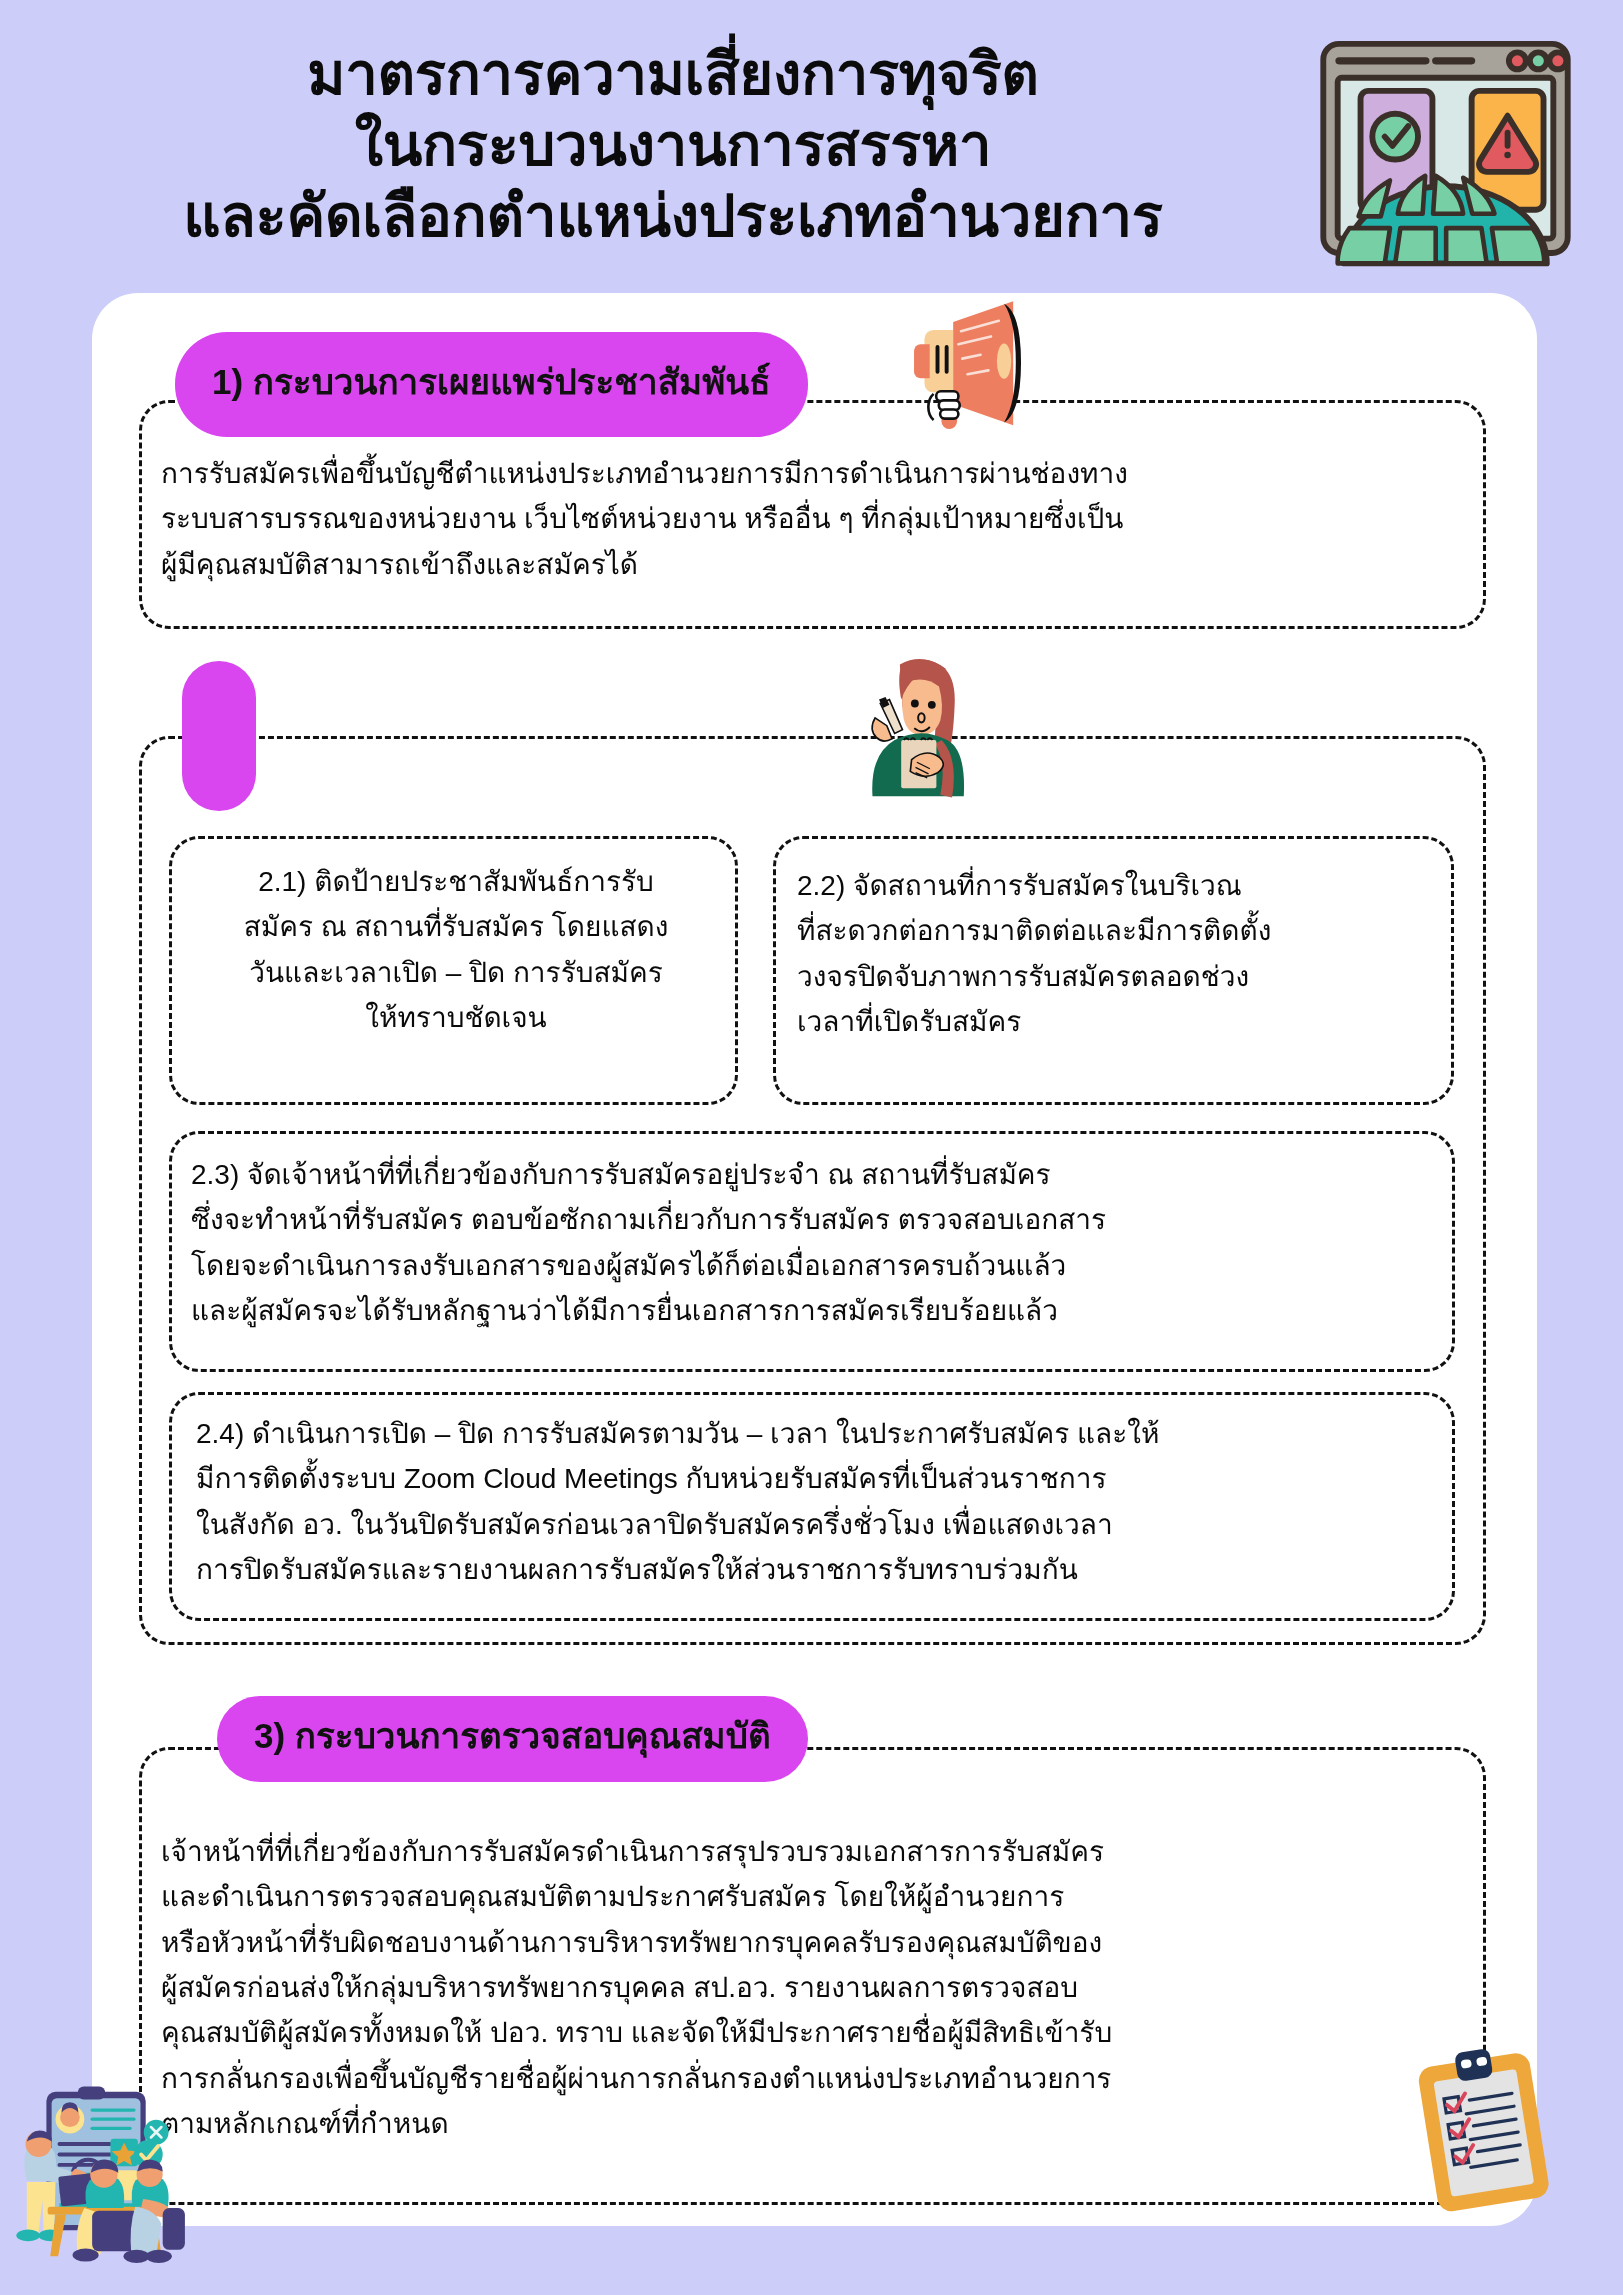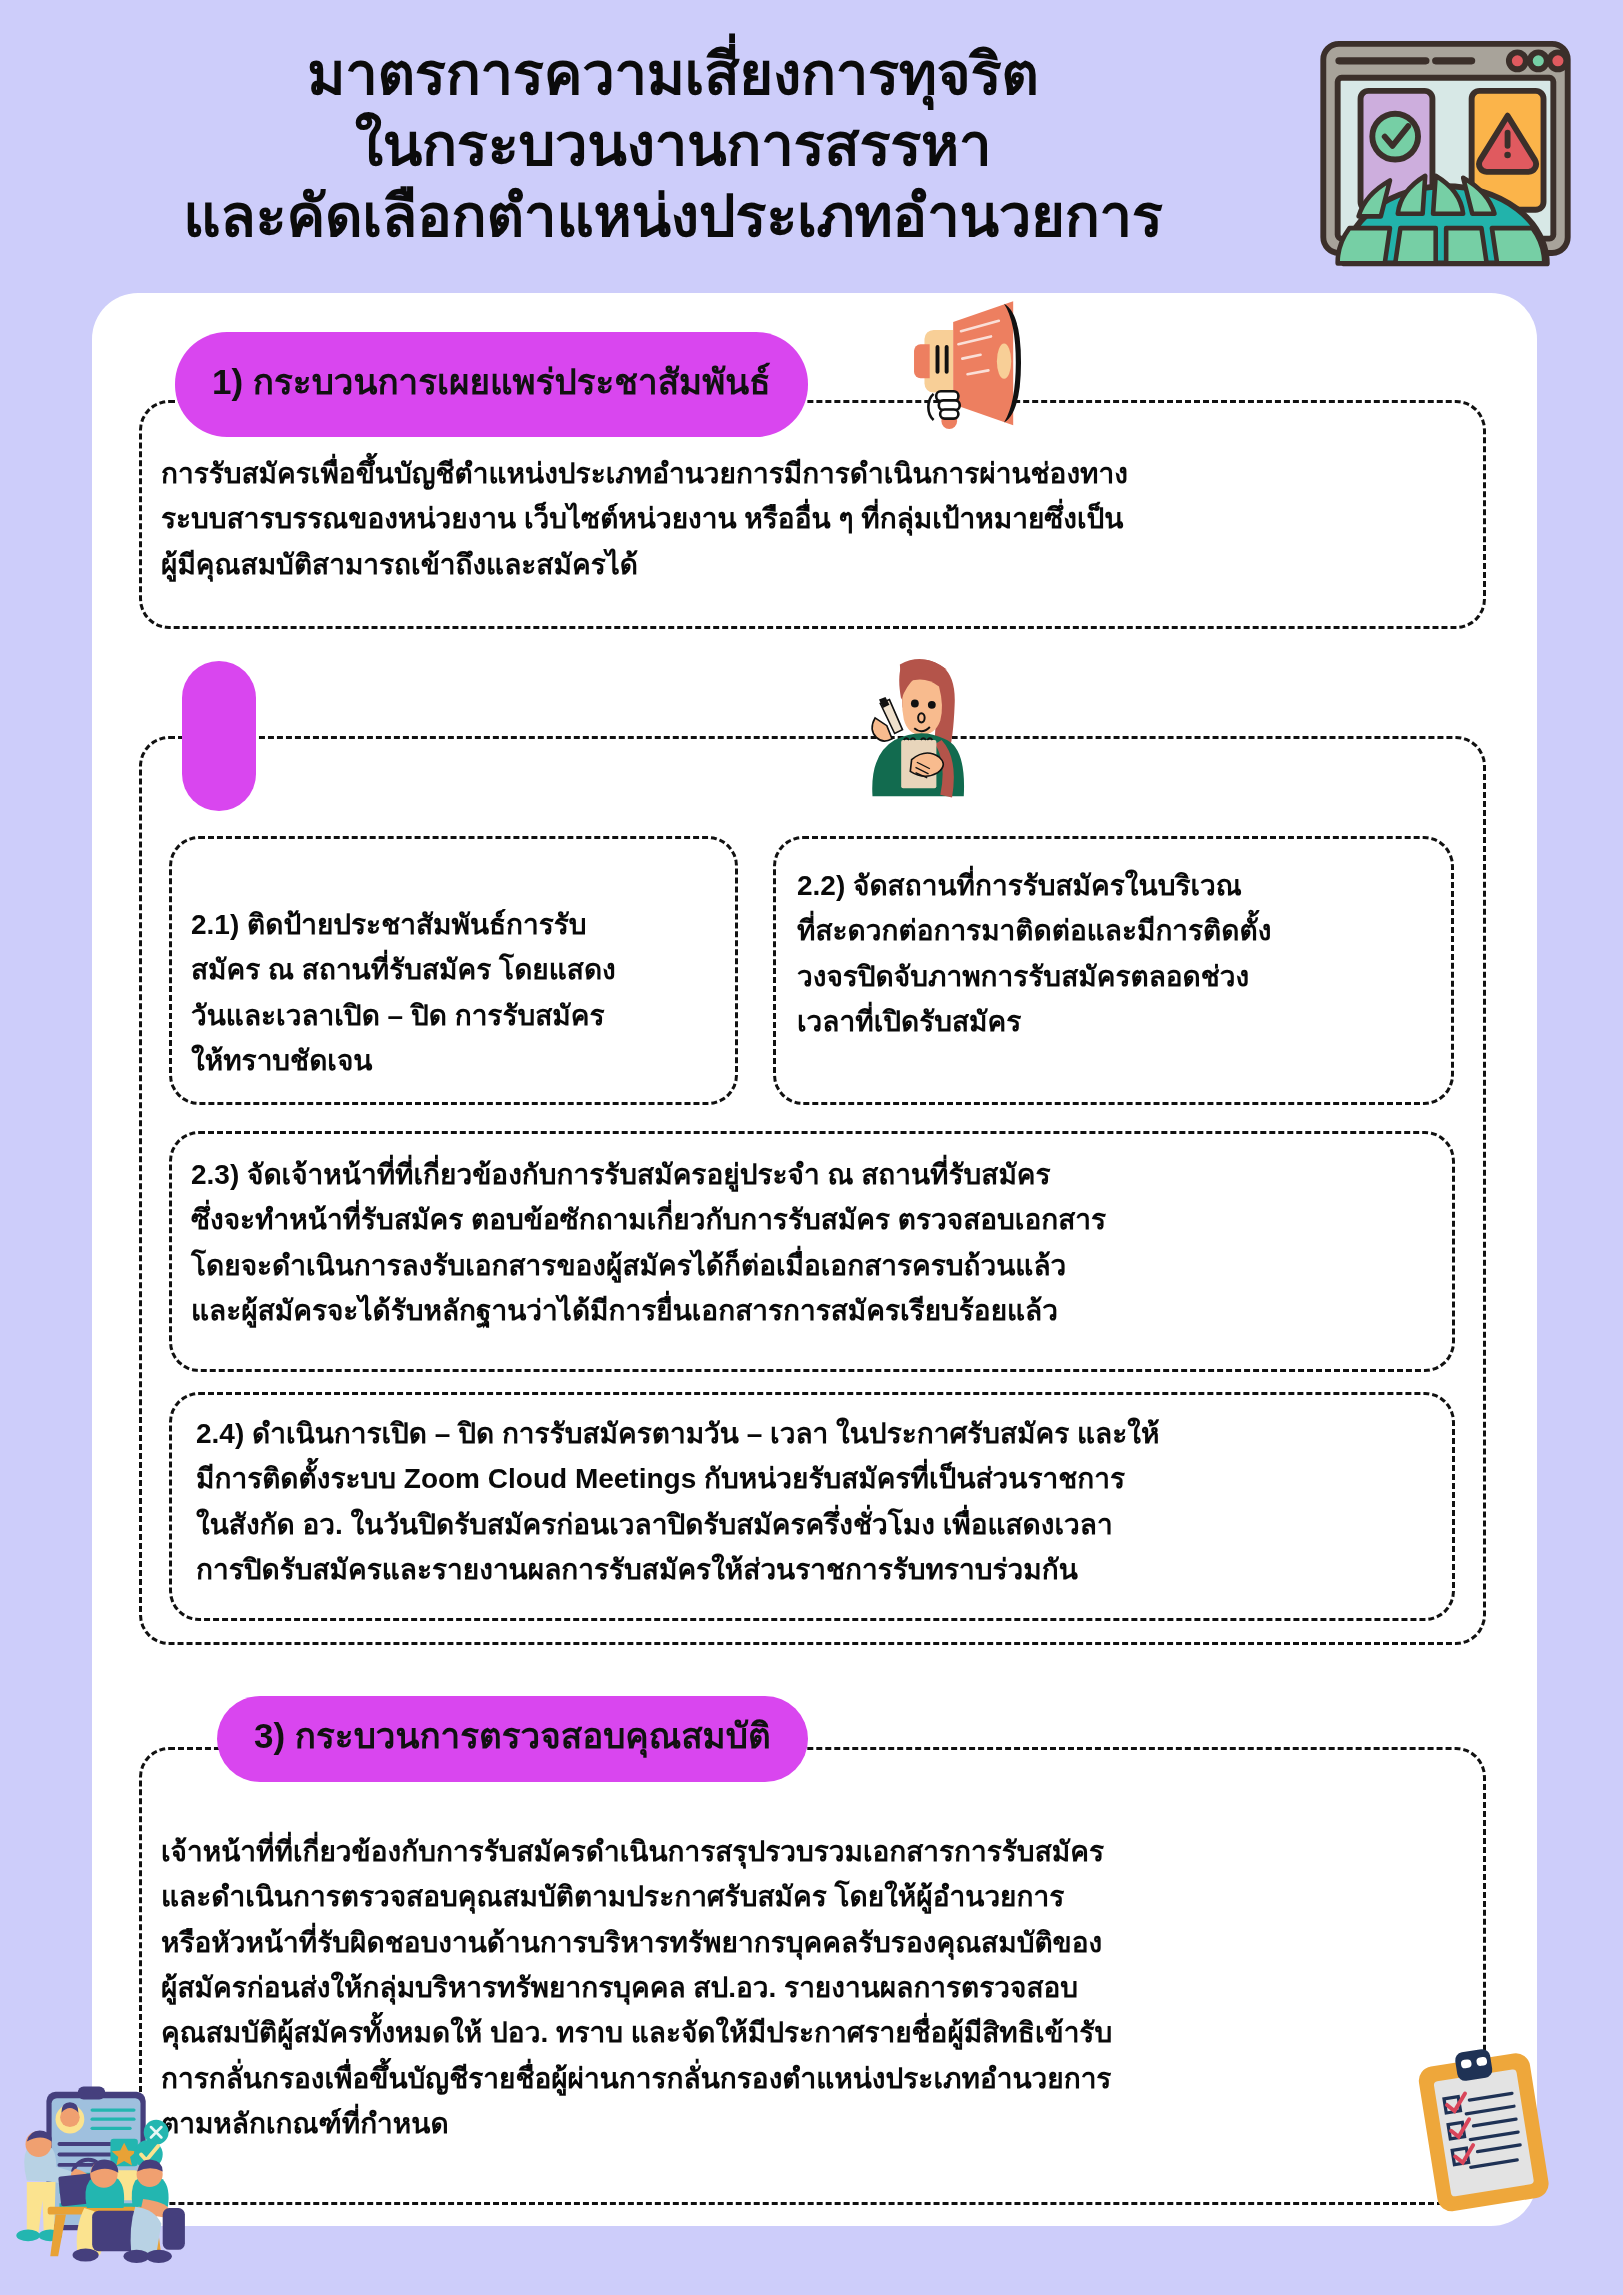--- a/index.html
+++ b/index.html
@@ -82,37 +82,37 @@
   .dbox {
     position: absolute;
     border: 3.3px dashed #111;
     border-radius: 30px;
     background: transparent;
   }
 
   .body-text {
     position: absolute;
     font-size: 28px;
-    font-weight: 700;
+    font-weight: 400;
     line-height: 1.62;
     color: #0a0a0a;
     white-space: pre-line;
   }
 
   
   #pill-1 { left: 175px; top: 332px; height: 105px; }
   #box-1  { left: 139px; top: 400px; width: 1347px; height: 229px; }
   #text-1 { left: 161px; top: 451px; width: 1308px; }
 
   
   #pill-2 { left: 182px; top: 661px; height: 150px; }
   #box-2  { left: 139px; top: 736px; width: 1347px; height: 909px; }
 
   #box-21 { left: 169px; top: 836px; width: 569px; height: 269px; }
-  #text-21 { left: 191px; top: 902px; width: 530px; }
+  #text-21 { left: 191px; top: 859px; width: 530px; text-align: center; }
 
   #box-22 { left: 773px; top: 836px; width: 681px; height: 269px; }
   #text-22 { left: 797px; top: 863px; width: 641px; }
 
   #box-23 { left: 169px; top: 1131px; width: 1286px; height: 241px; }
   #text-23 { left: 191px; top: 1152px; width: 1249px; }
 
   #box-24 { left: 169px; top: 1392px; width: 1286px; height: 229px; }
   #text-24 { left: 196px; top: 1411px; width: 1262px; }
 

